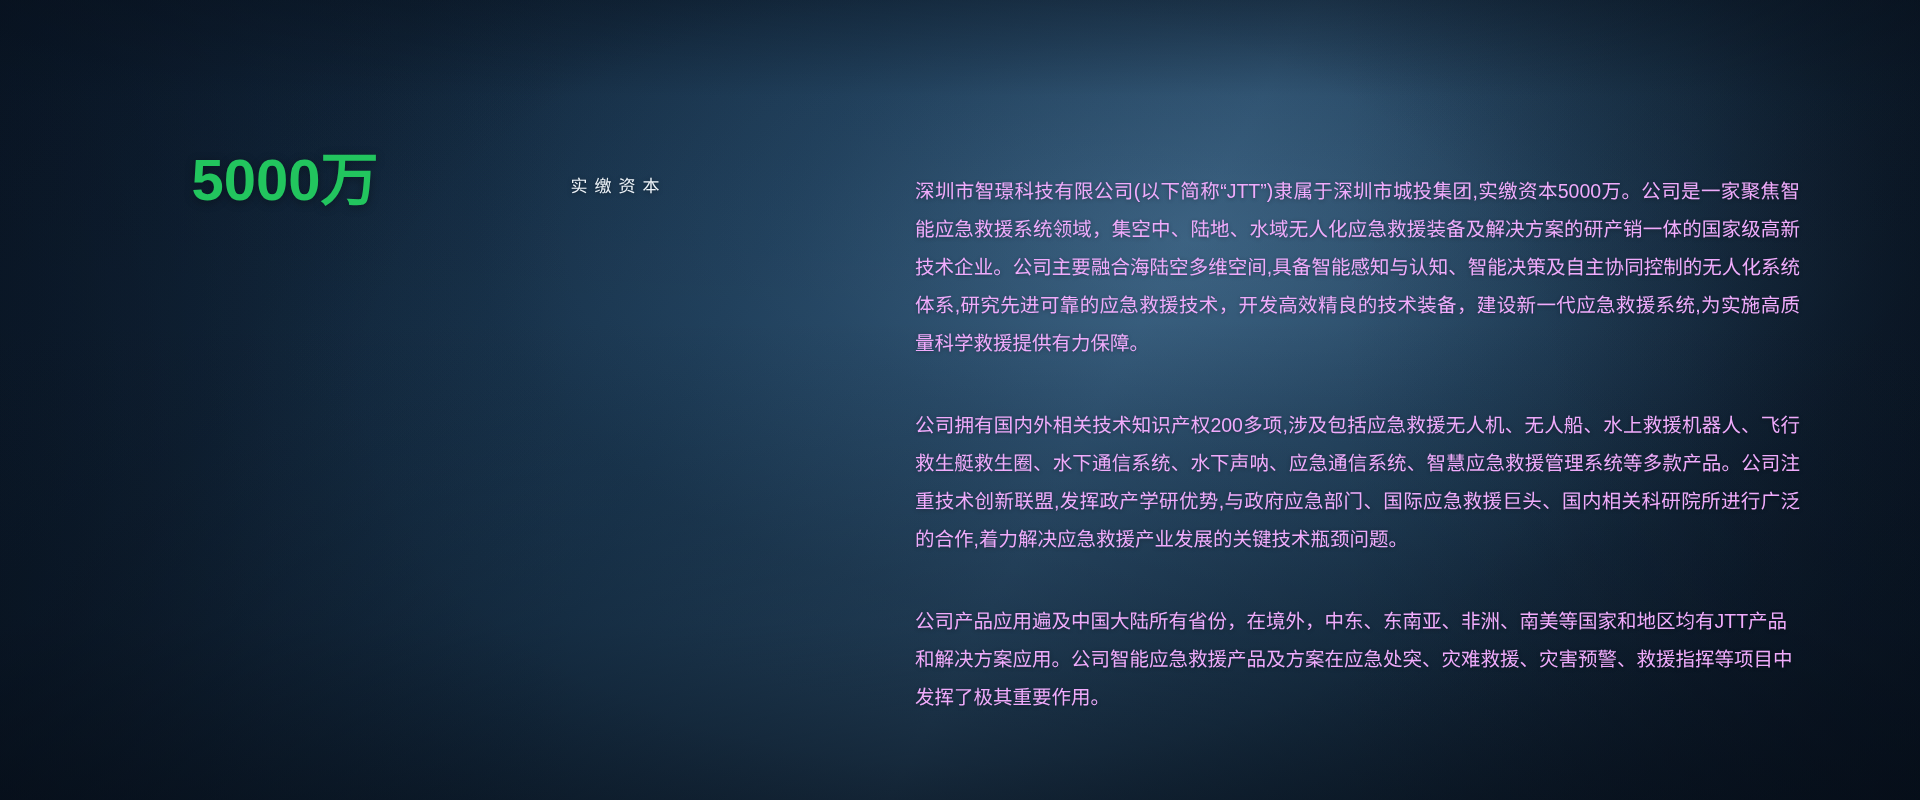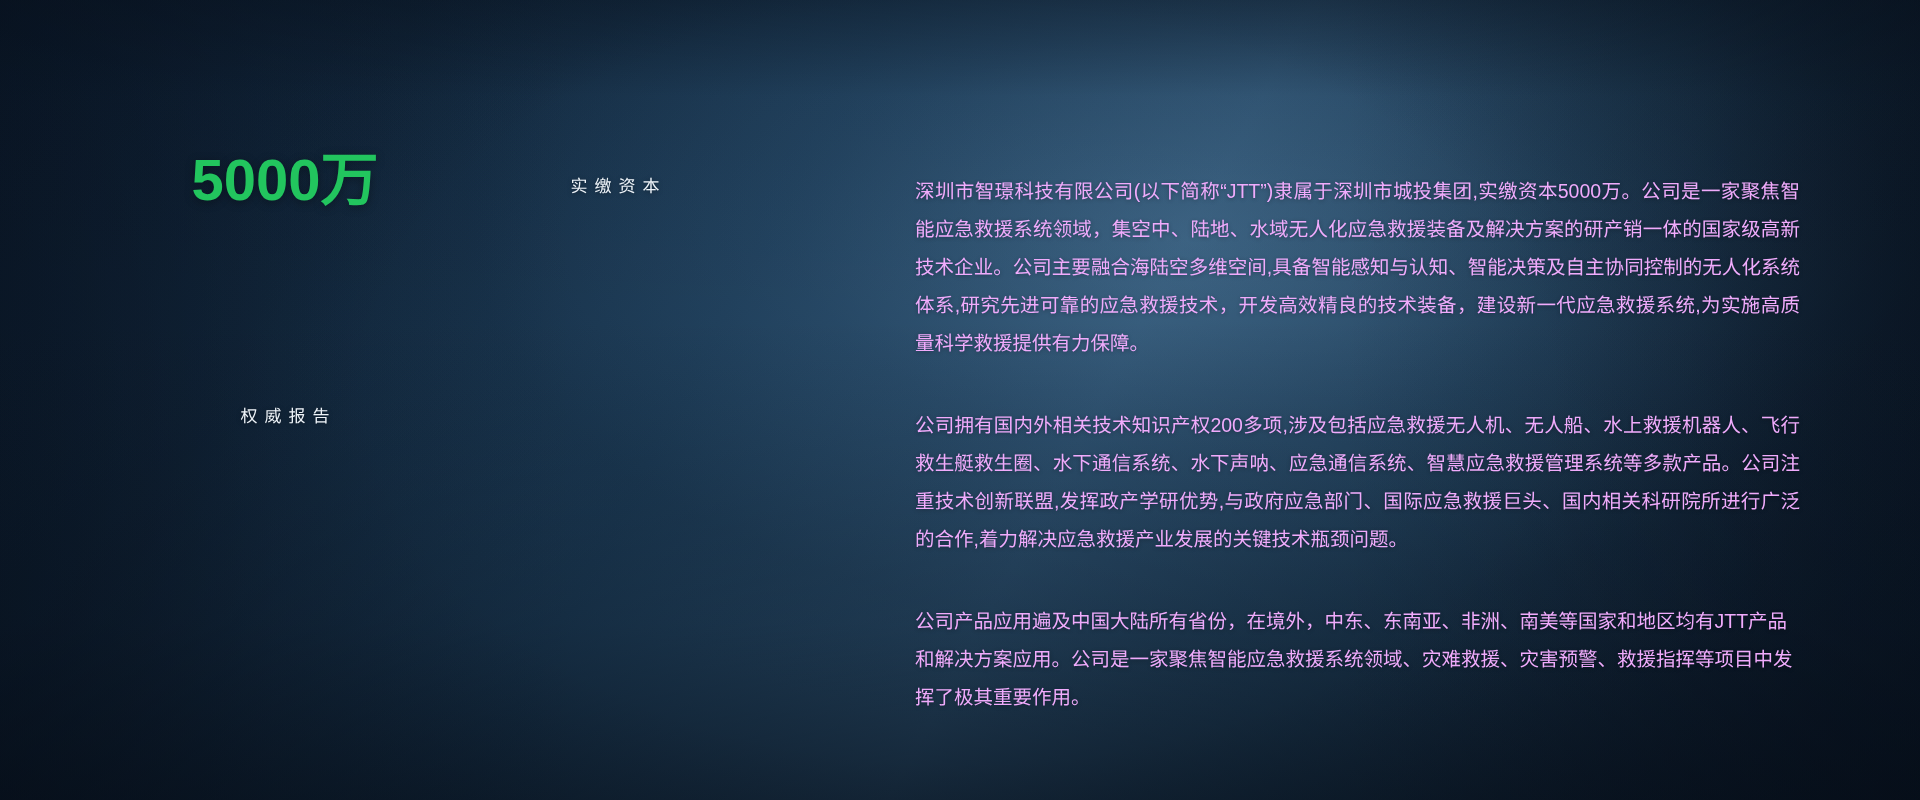--- a/index.html
+++ b/index.html
@@ -137,25 +137,24 @@
 
 
     <div class="stat">
       <div class="stat-inner">
         <div class="stat-label">实缴资本</div>
       </div>
     </div>
 
     <div class="stat">
       <div class="stat-inner">
-        <div class="stat-label">权威报告</div>
       </div>
     </div>
 
   </div>
 
   <div class="intro">
     <p>深圳市智璟科技有限公司(以下简称“JTT”)隶属于深圳市城投集团,实缴资本5000万。公司是一家聚焦智能应急救援系统领域，集空中、陆地、水域无人化应急救援装备及解决方案的研产销一体的国家级高新技术企业。公司主要融合海陆空多维空间,具备智能感知与认知、智能决策及自主协同控制的无人化系统体系,研究先进可靠的应急救援技术，开发高效精良的技术装备，建设新一代应急救援系统,为实施高质量科学救援提供有力保障。</p>
     <p>公司拥有国内外相关技术知识产权200多项,涉及包括应急救援无人机、无人船、水上救援机器人、飞行救生艇救生圈、水下通信系统、水下声呐、应急通信系统、智慧应急救援管理系统等多款产品。公司注重技术创新联盟,发挥政产学研优势,与政府应急部门、国际应急救援巨头、国内相关科研院所进行广泛的合作,着力解决应急救援产业发展的关键技术瓶颈问题。</p>
-    <p class="last">公司产品应用遍及中国大陆所有省份，在境外，中东、东南亚、非洲、南美等国家和地区均有JTT产品和解决方案应用。公司是一家聚焦智能应急救援系统领域、灾难救援、灾害预警、救援指挥等项目中发挥了极其重要作用。</p>
+    <p class="last">公司产品应用遍及中国大陆所有省份，在境外，中东、东南亚、非洲、南美等国家和地区均有JTT产品和解决方案应用。公司智能应急救援产品及方案在应急处突、灾难救援、灾害预警、救援指挥等项目中发挥了极其重要作用。</p>
   </div>
 
 </div>
 
 </body></html>

